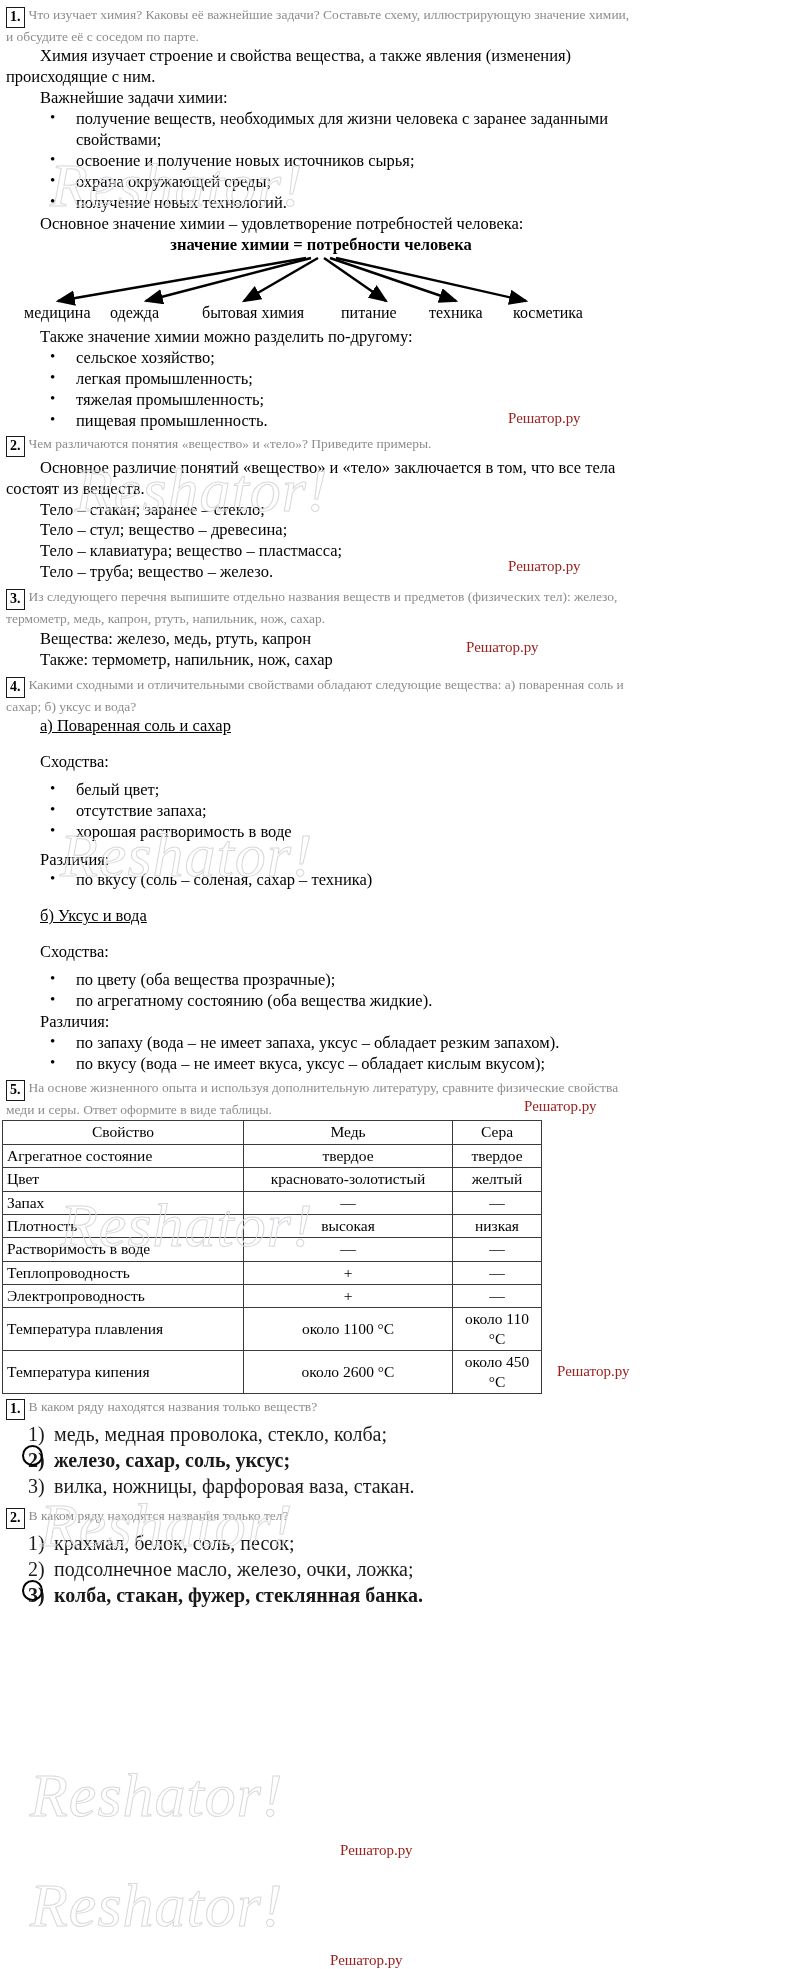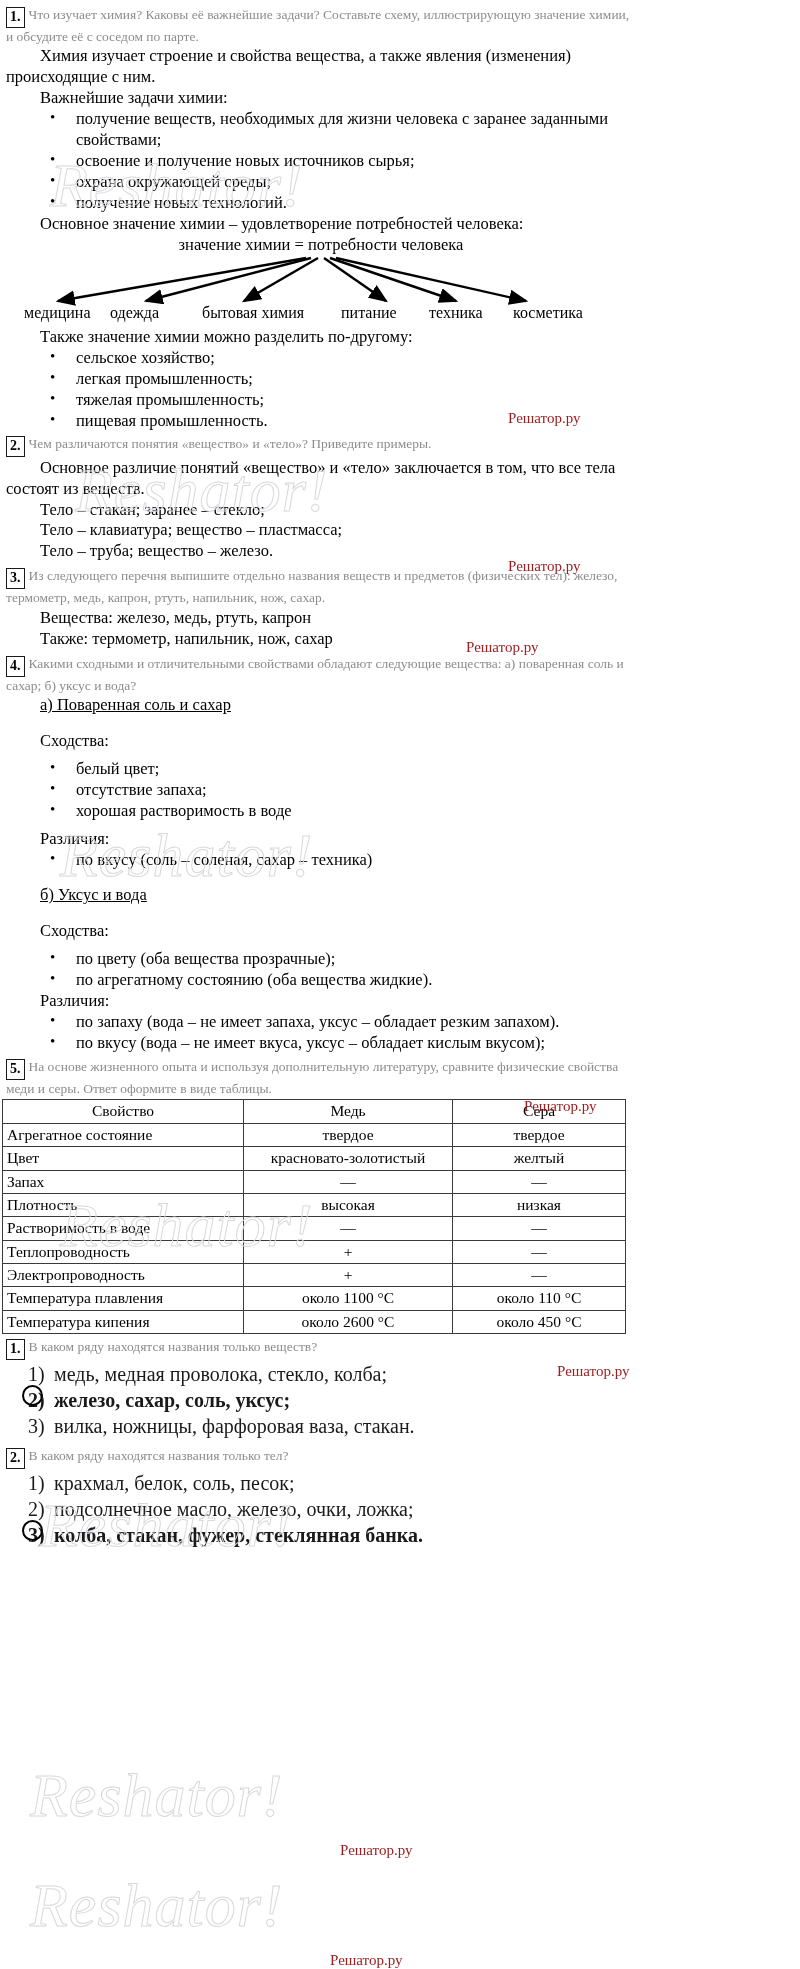--- a/index.html
+++ b/index.html
@@ -82,41 +82,42 @@
     margin: 0;
   }
   .diagram .center-line {
     text-align: center;
     font-size: 16.5px;
     line-height: 1.2;
     position: absolute;
     top: 0;
     left: 0;
     right: 0;
+    font-weight: bold;
   }
   .diagram svg {
     position: absolute;
     top: 18px;
     left: 0;
   }
   .diagram .labels {
     position: absolute;
     top: 68px;
     left: 12px;
     right: 0;
     font-size: 16px;
     white-space: nowrap;
     padding-left: 6px;
   }
   .diagram .labels span { display: inline-block; }
 
   
   table.props {
     border-collapse: collapse;
-    width: 624px;
+    width: 540px;
     margin: 2px 0 0 2px;
     font-size: 15.5px;
   }
   table.props th, table.props td {
     border: 1px solid #3a3a3a;
     padding: 1px 4px 2px 4px;
     line-height: 1.25;
     height: 19px;
   }
   table.props th {
@@ -245,20 +246,21 @@
       <li>пищевая промышленность.</li>
     </ul>
   </div>
 
   <div class="qhead" style="margin-top:3px;">
     <span class="qnum">2.</span><span class="qtext">Чем различаются понятия «вещество» и «тело»? Приведите примеры.</span>
   </div>
   <div class="ans">
     <p class="indent">Основное различие понятий «вещество» и «тело» заключается в том, что все тела состоят из веществ.</p>
     <p class="indent">Тело – стакан; заранее – стекло;</p>
+    <p class="indent">Тело – стул; вещество – древесина;</p>
     <p class="indent">Тело – клавиатура; вещество – пластмасса;</p>
     <p class="indent">Тело – труба; вещество – железо.</p>
   </div>
 
   <div class="qhead" style="margin-top:5px;">
     <span class="qnum">3.</span><span class="qtext">Из следующего перечня выпишите отдельно названия веществ и предметов (физических тел): железо, термометр, медь, капрон, ртуть, напильник, нож, сахар.</span>
   </div>
   <div class="ans">
     <p class="indent">Вещества: железо, медь, ртуть, капрон</p>
     <p class="indent">Также: термометр, напильник, нож, сахар</p>

